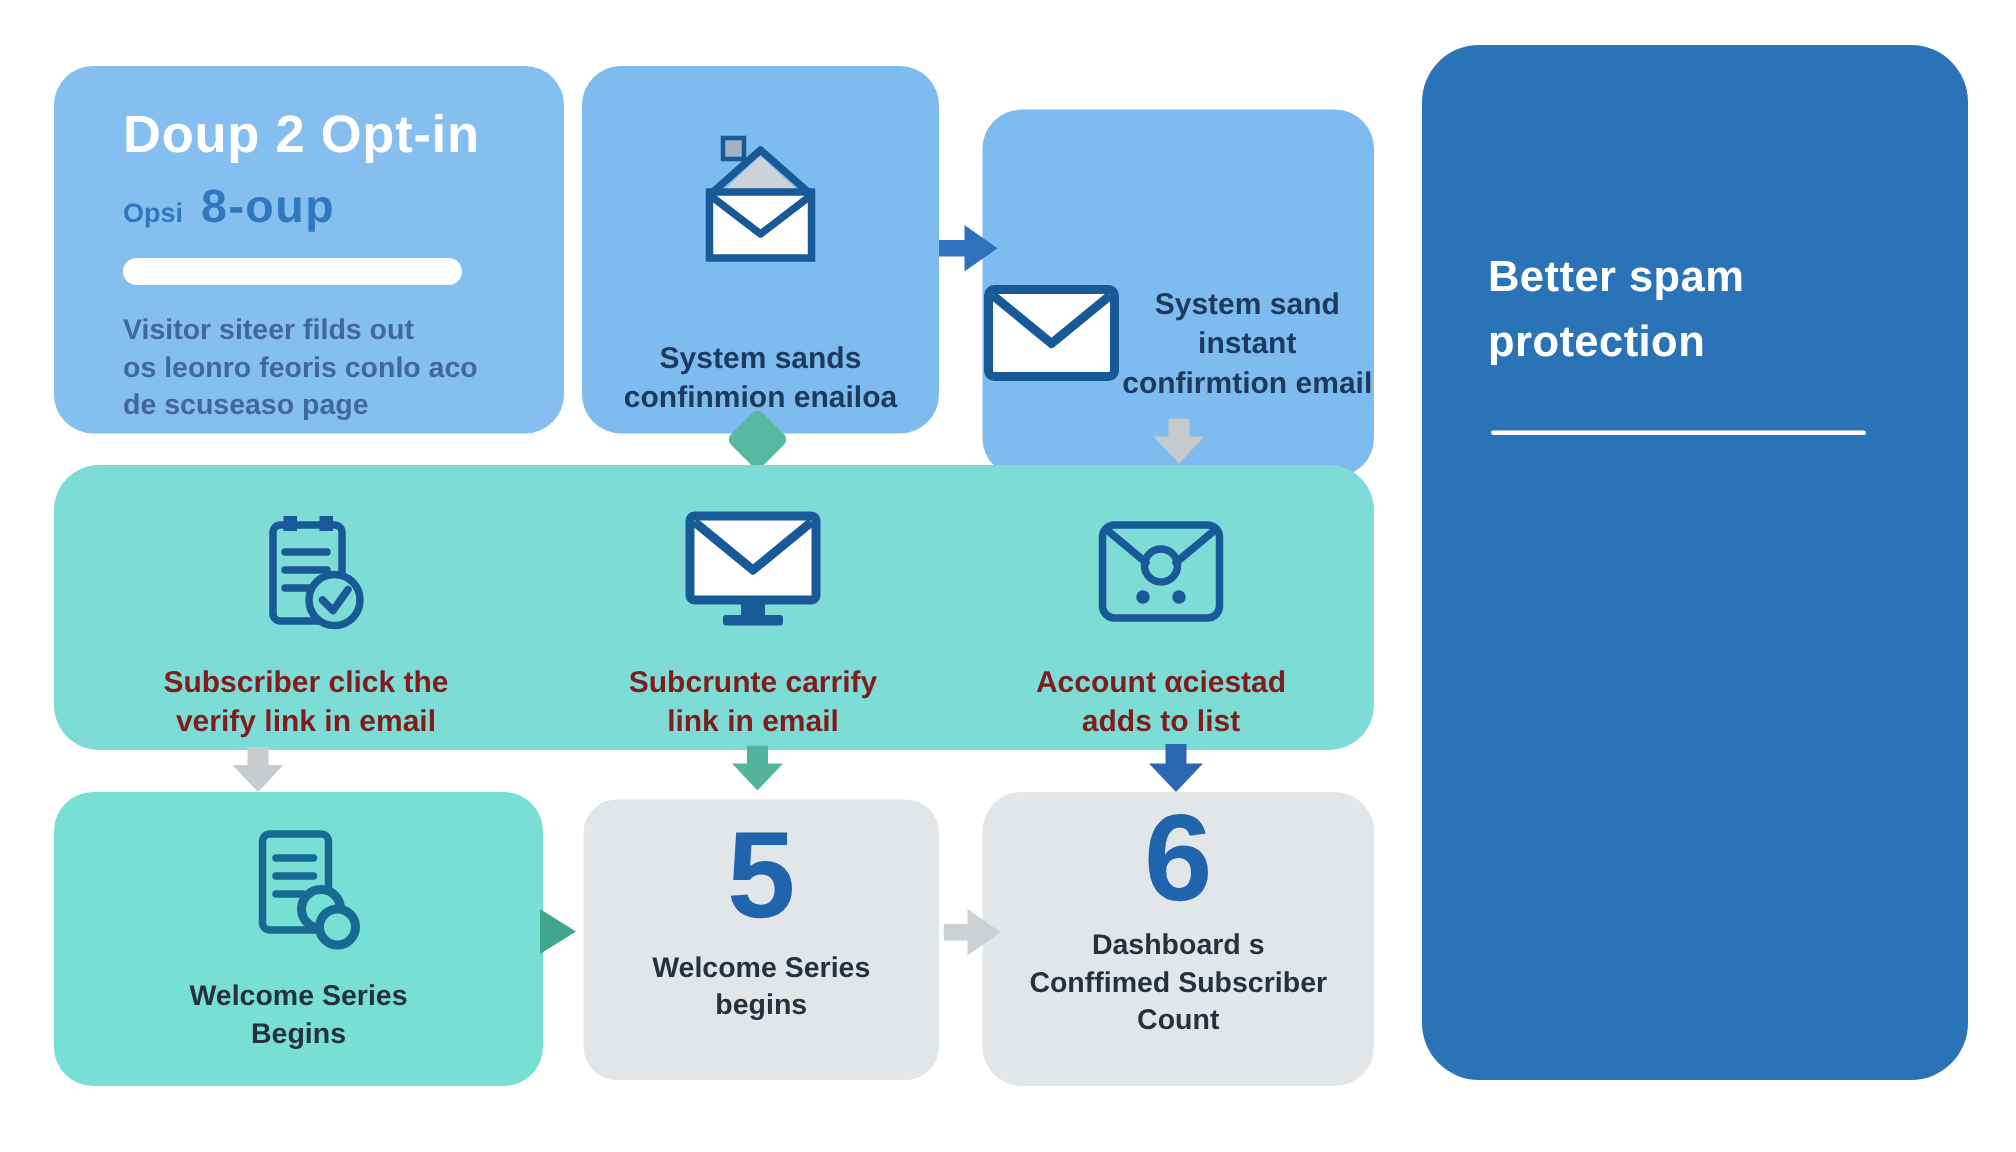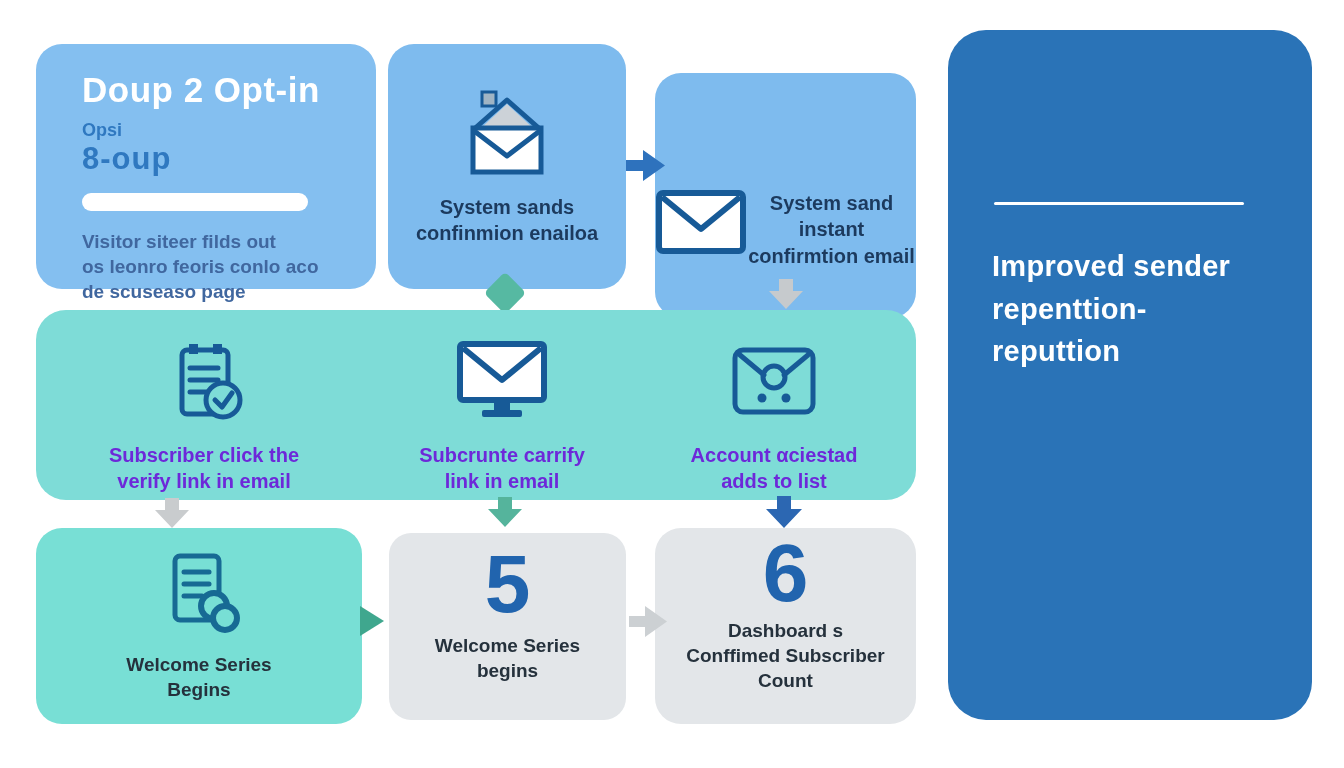--- a/index.html
+++ b/index.html
@@ -6,39 +6,39 @@
   html,body { margin:0; padding:0; background:#ffffff; }
   body { font-family:"Liberation Sans", sans-serif; }
   .canvas { position:relative; width:1344px; height:768px; background:#ffffff; overflow:hidden; }
 
   .card { position:absolute; }
   .rounded { border-radius:26px; }
 
   
   .box-blue { background:#7ebbee; }
   .step1 { left:36px; top:44px; width:340px; height:245px; background:#84bff0; padding:26px 12px 0 46px; }
-  .step2 { left:388px; top:44px; width:238px; height:245px; display:flex; flex-direction:column; align-items:center; padding-top:42px; }
+  .step2 { left:388px; top:44px; width:238px; height:245px; display:flex; flex-direction:column; align-items:center; padding-top:42px;gap:32px; }
   .step3 { left:655px; top:44px; width:261px; height:245px; display:flex; align-items:center; padding-top:52px;margin-top:29px; }
 
   .step1-title { font-size:35px; font-weight:700; color:#ffffff; letter-spacing:.5px; }
-  .step1-sub { margin-top:10px; color:#2f78c0; display:flex; align-items:baseline;flex-direction:column; }
+  .step1-sub { margin-top:10px; color:#2f78c0; display:flex; align-items:baseline; }
   .sub-small { font-size:18px; font-weight:600; margin-right:12px; }
   .sub-big { font-size:31px; font-weight:700; letter-spacing:1px; }
   .white-bar { width:226px; height:18px; background:#ffffff; border-radius:10px; margin-top:16px; }
   .step1-body { margin-top:18px; font-size:19px; line-height:1.32; color:#40679f; font-weight:700; white-space:pre-line; }
 
   .caption { white-space:pre-line; text-align:center; }
   .cap-top { margin-top:16px; font-size:20px; line-height:1.32; color:#1c3a5e; font-weight:600; }
 
   
   .band { left:36px; top:310px; width:880px; height:190px; background:#7edcd7; border-radius:30px;
           display:grid; grid-template-columns:336px 260px 284px; padding-top:24px; }
   .band-item { display:flex; flex-direction:column; align-items:center; }
   .band-icon { height:96px; display:flex; align-items:center; justify-content:center; }
-  .cap-band { margin-top:12px; font-size:20px; line-height:1.32; color:#6d28d9; font-weight:600; }
+  .cap-band { margin-top:12px; font-size:20px; line-height:1.32; color:#7f1d1d; font-weight:600; }
 
   
   .bottom1 { left:36px; top:528px; width:326px; height:196px; background:#78dfd5; display:flex; flex-direction:column; align-items:center; padding-top:22px; }
   .box-gray { background:#e3e6e9; }
   .bottom2 { left:389px; top:533px; width:237px; height:187px; border-radius:22px; display:flex; flex-direction:column; align-items:center; padding-top:8px; }
   .bottom3 { left:655px; top:528px; width:261px; height:196px; display:flex; flex-direction:column; align-items:center; padding-top:2px; }
   .big-number { font-size:82px; font-weight:700; color:#2164ae; line-height:1.05; }
   .cap-bottom { font-size:19px; line-height:1.32; color:#25313c; font-weight:600; }
   .bottom1 .cap-bottom { margin-top:14px; }
   .bottom2 .cap-bottom { margin-top:6px; }
@@ -205,19 +205,18 @@
         <polygon points="0,0 24,15 0,30" fill="#3fa78e"></polygon>
       </svg>
   </span>
   <span class="arrow" style="left:629px; top:604px;">
     <svg width="40" height="35" viewBox="0 0 40 35">
         <path d="M0 12 H16 V2 L38 17.5 L16 33 V23 H0 Z" fill="#ccd0d3"></path>
       </svg>
   </span>
 
   <aside class="sidebar">
+    <div class="benefit">Better spam
+protection</div>
     <div class="sidebar-divider"></div>
-    <div class="benefit">Improved sender
-repenttion-
-reputtion</div>
   </aside>
 
 </div>
 
 </body></html>

